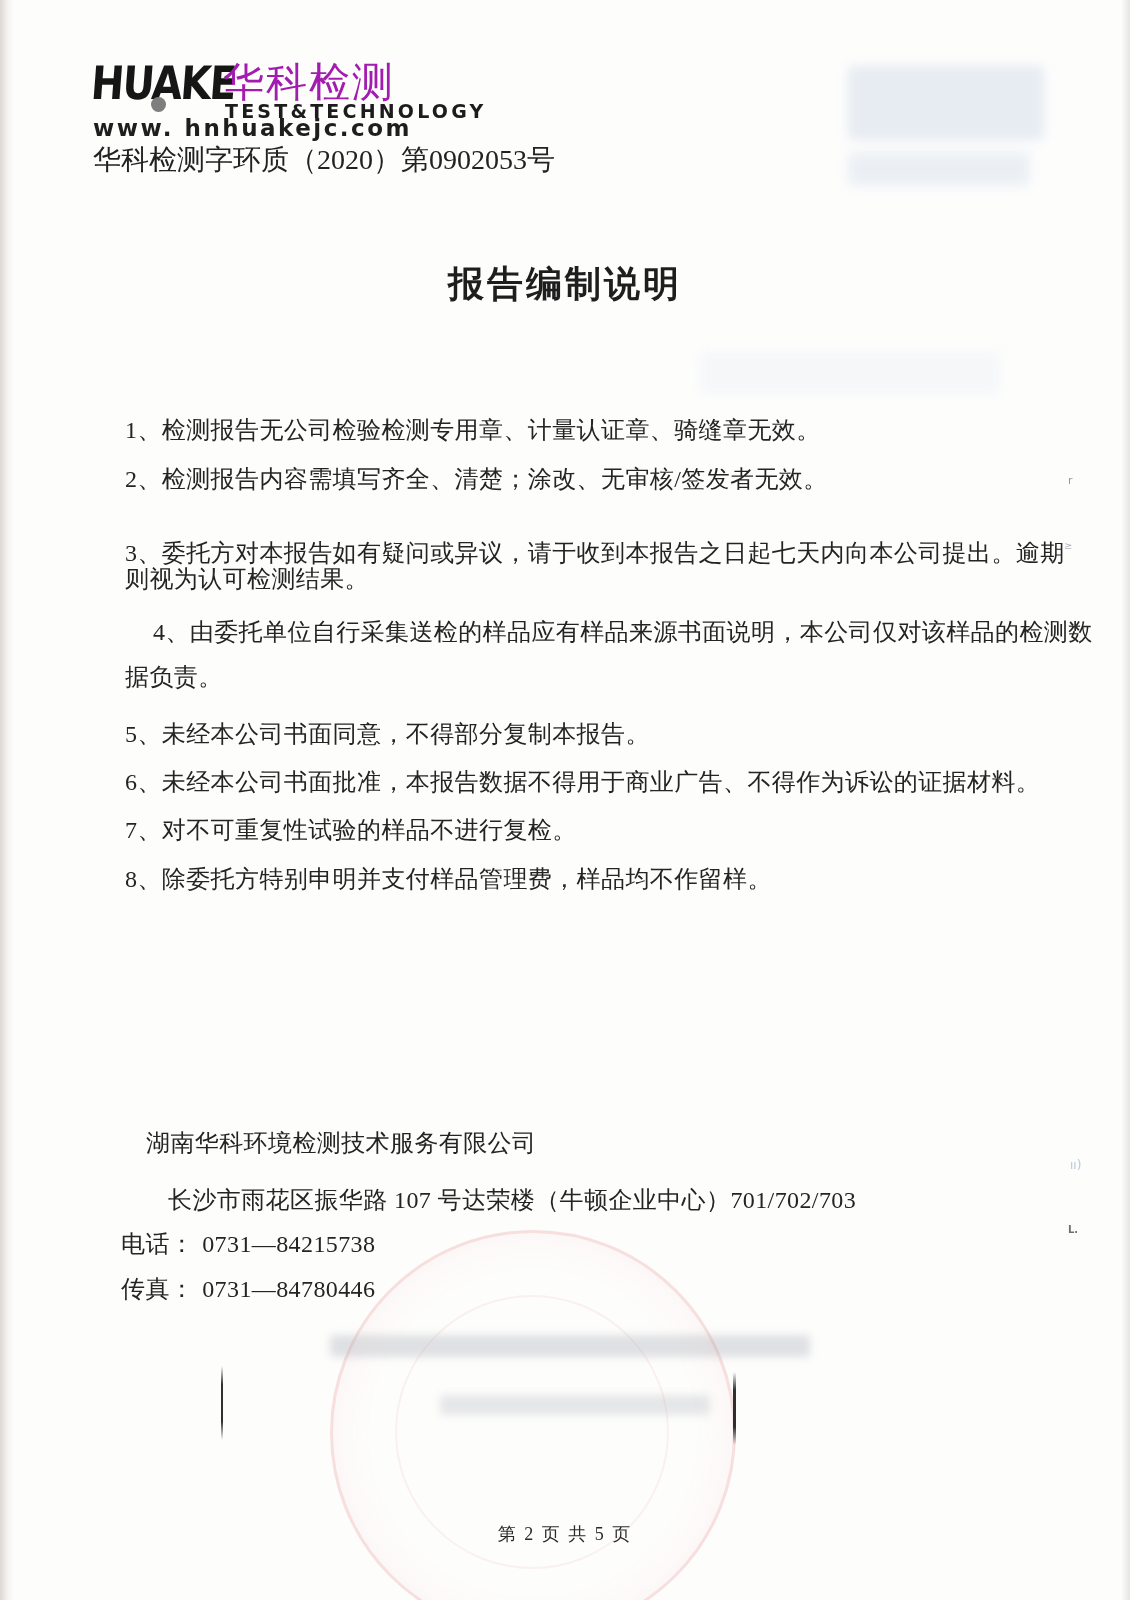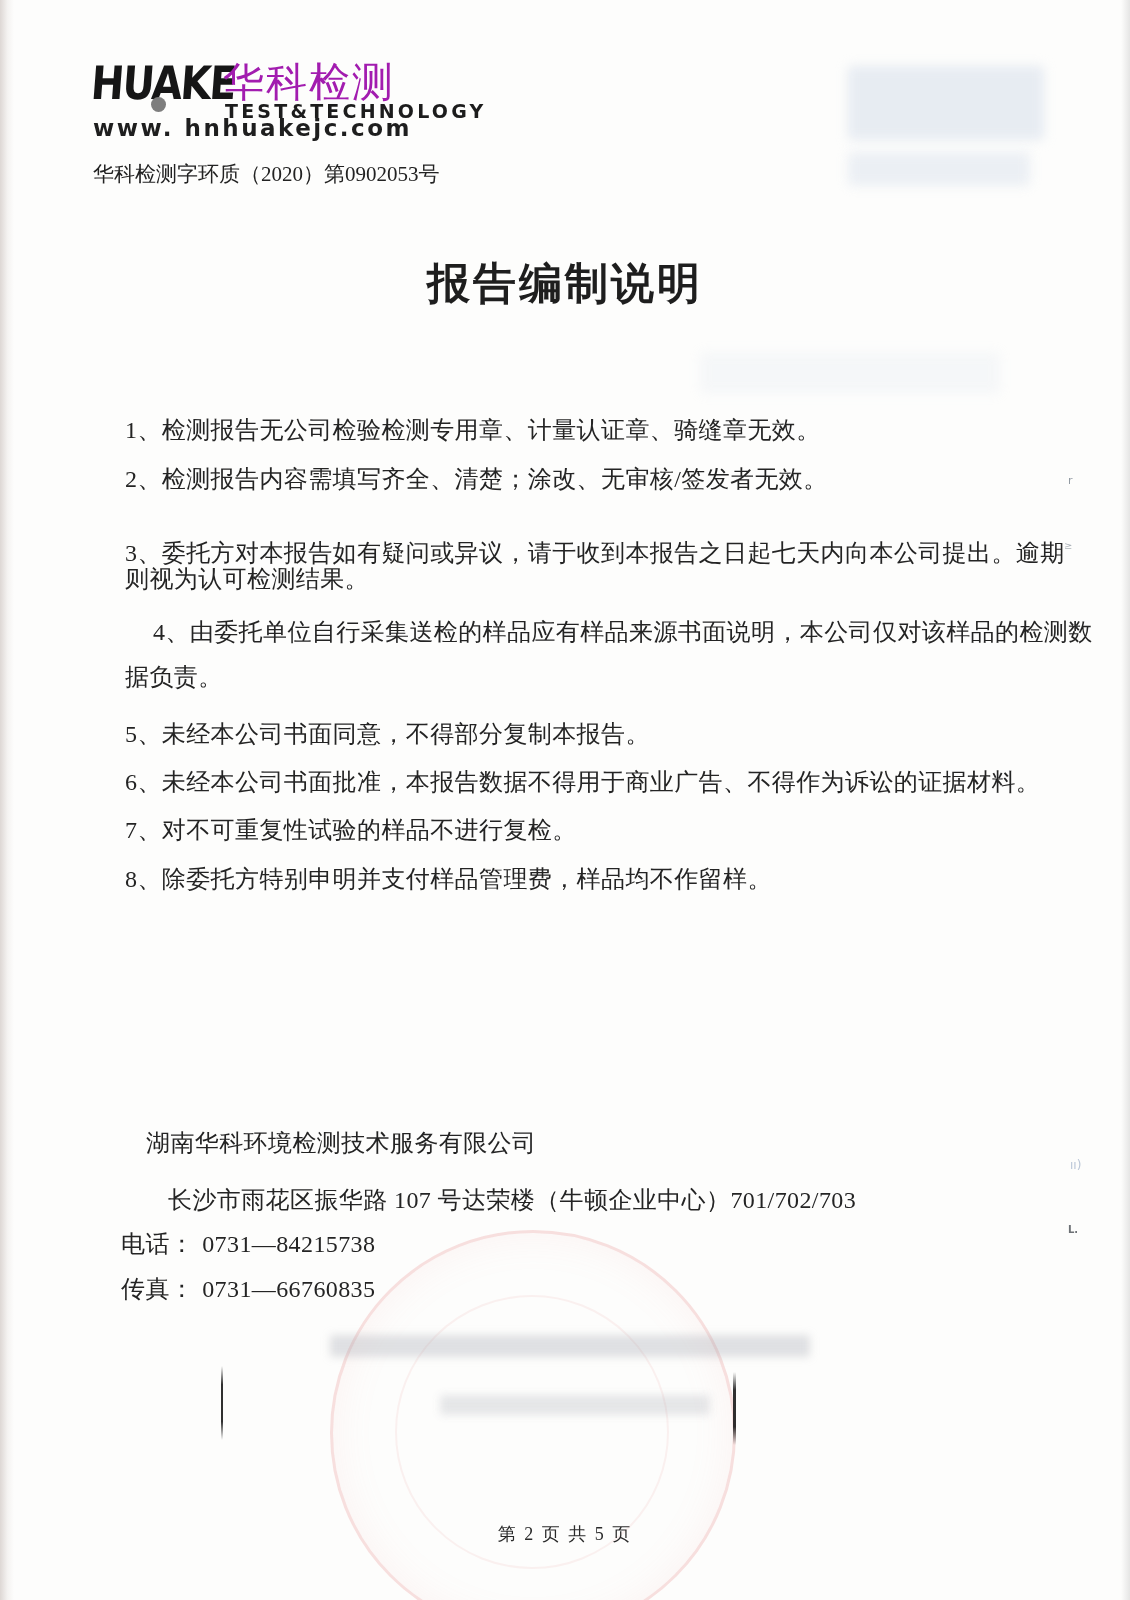--- a/index.html
+++ b/index.html
@@ -81,28 +81,28 @@
     font-size: 19px; font-weight: 700; letter-spacing: 3.2px;
     color: #1c1c1c; white-space: nowrap;
   }
   .logo-web {
     position: absolute; left: 93px; top: 115px;
     font-family: "DejaVu Sans", sans-serif;
     font-size: 23px; font-weight: 700; letter-spacing: 2.5px;
     color: #1e1e1e; white-space: nowrap;
   }
   .doc-number {
-    position: absolute; left: 93px; top: 160px;
-    font-size: 21px; line-height: 28px; color: #222; white-space: nowrap;
+    position: absolute; left: 93px; top: 146px;
+    font-size: 28px; line-height: 28px; color: #222; white-space: nowrap;
   }
   
   .doc-title {
     position: absolute; left: 0; right: 0; top: 264px;
     text-align: center;
-    font-size: 43px; font-weight: 700; letter-spacing: 3px;
+    font-size: 36px; font-weight: 700; letter-spacing: 3px;
     color: #1e1e1e; line-height: 40px;
   }
   
   .note-line {
     position: absolute; left: 125px;
     font-size: 24px; line-height: 34px; letter-spacing: 0.4px;
     color: #242424; white-space: nowrap;
   }
   
   .co-line {
@@ -167,18 +167,18 @@
   <div class="co-line" style="left:146px; top:1096px;margin-top:30px;">湖南华科环境检测技术服务有限公司</div>
 
 
   <div class="co-line" style="left:168px; top:1183px;">长沙市雨花区振华路 107 号达荣楼（牛顿企业中心）701/702/703</div>
 
   <div class="co-line" style="left:121px; top:1227px;">
     <span>电话：</span><span class="value">0731—84215738</span>
   </div>
 
   <div class="co-line" style="left:121px; top:1272px;">
-    <span>传真：</span><span class="value">0731—66760835</span>
+    <span>传真：</span><span class="value">0731—84780446</span>
   </div>
 
   <div class="page-footer">第 2 页 共 5 页</div>
 
 </div>
 
 </body></html>

